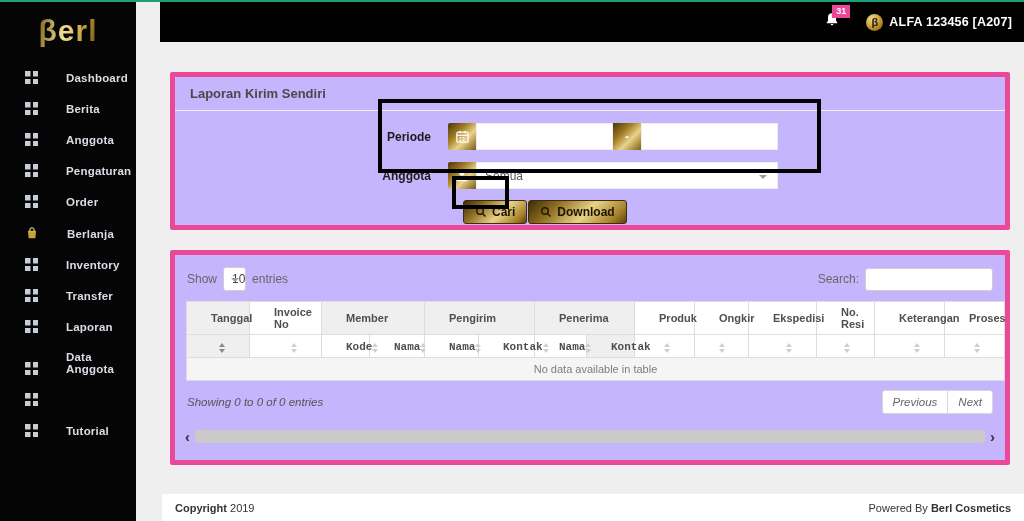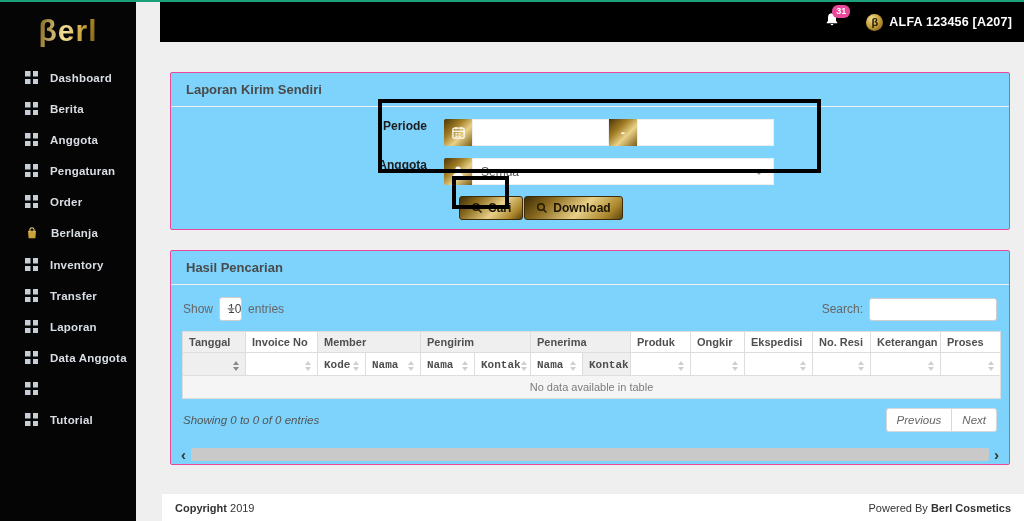--- a/index.html
+++ b/index.html
@@ -9,51 +9,51 @@
   
   .topline { position:absolute; top:0; left:0; width:1024px; height:2px; background:#1aa179; z-index:40; }
 
   
   .sidebar { position:absolute; top:2px; left:0; bottom:0; width:136px; background:#050505; z-index:20; }
   .logo { text-align:center; padding:12px 0 14px 0; }
   .logo-text { font-size:30px; font-weight:bold; letter-spacing:1px;
     background:linear-gradient(100deg,#7a5c16 0%,#f5e29a 45%,#c29a32 75%,#6b4f12 100%);
     -webkit-background-clip:text; background-clip:text; color:transparent; }
   .side-nav { display:flex; flex-direction:column; }
-  .side-item { display:flex; align-items:center; gap:12px; padding:9px 6px 9px 25px; cursor:pointer; }
+  .side-item { display:flex; align-items:flex-end; gap:28px; padding:9px 6px 9px 25px; cursor:pointer; }
   .side-label { color:#d9dee5; font-size:11.5px; font-weight:600; letter-spacing:.2px; }
   .grid-icon { width:13px; height:13px; flex:0 0 13px;
     background:
       linear-gradient(#c7ced6,#c7ced6), linear-gradient(#c7ced6,#c7ced6),
       linear-gradient(#c7ced6,#c7ced6), linear-gradient(#c7ced6,#c7ced6);
     background-size:5.5px 5.5px;
     background-position:0 0, 7.5px 0, 0 7.5px, 7.5px 7.5px;
     background-repeat:no-repeat; }
   .bag-icon { width:14px; height:14px; flex:0 0 14px; }
 
   
   .topbar { position:absolute; top:2px; left:160px; right:0; height:40px; background:#000;
     display:flex; align-items:center; justify-content:flex-end; padding-right:12px; z-index:10; }
   .bell-wrap { position:relative; margin-right:26px; cursor:pointer; }
   .badge { position:absolute; top:-7px; left:8px; background:#ec4899; color:#fff; font-size:9px;
-    font-weight:bold; padding:1px 4px; border-radius:6px; line-height:11px; }
+    font-weight:bold; padding:1px 4px; border-radius:0; line-height:11px; }
   .user { display:flex; align-items:center; gap:6px; cursor:pointer; }
   .avatar { width:17px; height:17px; border-radius:50%;
     background:radial-gradient(circle at 35% 30%,#f2dd95 0%,#caa23a 45%,#6b4f12 100%);
     color:#241a04; font-size:11px; font-weight:bold; display:flex; align-items:center; justify-content:center; }
   .username { color:#fff; font-size:12.5px; font-weight:bold; letter-spacing:.2px; }
 
   
-  .panel { position:absolute; left:170px; width:840px; background:#7dd3fc; border:1px solid #ec4899; border-radius:2px; }
+  .panel { position:absolute; left:170px; width:840px; background:#c4b5fd; border:5px solid #ec4899; border-radius:2px; }
   .panel-title { padding:9px 15px; font-size:13px; font-weight:600; color:#4a4a4a; border-bottom:1px solid #f0f0f0; }
   .panel-filter { top:72px; height:158px; }
   .panel-results { top:250px; height:215px; }
 
   
-  .form-row { display:flex; margin-top:12px; }
+  .form-row { display:flex; align-items:center; margin-top:12px; }
   .form-label { width:273px; text-align:right; padding-right:17px; font-size:12px; font-weight:bold; color:#1c1c1c; }
   .field-group { display:flex; align-items:stretch; width:330px; height:27px; }
   .gold-sq { width:28px; flex:0 0 28px; display:flex; align-items:center; justify-content:center;
     background:linear-gradient(135deg,#4a3608 0%,#a07c24 35%,#ead289 62%,#7a5c16 100%);
     border-radius:2px 0 0 2px; }
   .gold-sq.mid { border-radius:0; }
   .txt-input { flex:1; border:1px solid #eeeeee; background:#fff; height:27px; font-size:12px;
     padding:0 6px; color:#444; outline:none; min-width:0; }
   .select-box { flex:1; position:relative; border:1px solid #eeeeee; background:#fff; display:flex; align-items:center;
     padding:0 8px; font-size:12px; color:#555; cursor:pointer; }
@@ -70,21 +70,21 @@
   .show-group, .search-group { display:flex; align-items:center; gap:6px; font-size:12px; color:#666; }
   .mini-select { position:relative; width:23px; height:24px; border:1px solid #cfcfcf; border-radius:3px;
     background:#fff; display:flex; align-items:center; padding-left:8px; font-size:12px; color:#444; cursor:pointer; }
   .mini-select .caret { right:6px; top:10px; }
   .search-input { width:128px; height:23px; border:1px solid #cfcfcf; border-radius:3px; padding:0 6px;
     font-size:12px; color:#444; outline:none; background:#fff; }
 
   
   table.dt { border-collapse:collapse; table-layout:fixed; width:818px; margin:0 11px; }
   table.dt th { border:1px solid #dddddd; font-size:11px; font-weight:bold; color:#4f4f4f;
-    padding:4px 6px; text-align:left; background:#fff; vertical-align:middle; }
+    padding:4px 24px; text-align:left; background:#fff; vertical-align:middle; }
   table.dt th.shaded { background:#efefef; }
   .subcell { display:flex; align-items:flex-end; justify-content:space-between; min-height:14px;font-family:Liberation Mono, monospace; }
   .sort { display:inline-flex; flex-direction:column; gap:2px; }
   .sort i { display:block; width:0; height:0; border-left:3.5px solid transparent; border-right:3.5px solid transparent; }
   .sort .up { border-bottom:4px solid #cfcfcf; }
   .sort .down { border-top:4px solid #cfcfcf; }
   .sort.sorted .up { border-bottom-color:#8a8a8a; }
   .sort.sorted .down { border-top-color:#8a8a8a; }
   td.empty-cell { border:1px solid #dddddd; background:#f5f5f5; text-align:center;
     font-size:11px; color:#7d7d7d; padding:5px 0; }
@@ -241,21 +241,20 @@
             <circle cx="10" cy="10" r="6.5" fill="none" stroke="#241a04" stroke-width="3"></circle>
             <line x1="15" y1="15" x2="21" y2="21" stroke="#241a04" stroke-width="3"></line>
           </svg>
           <span>Download</span>
         </button>
       </div>
     </div>
   </section>
 
   <section class="panel panel-results">
-    <div class="panel-title">Hasil Pencarian</div>
     <div class="table-controls">
       <div class="show-group">
         <span>Show</span>
         <div class="mini-select">
           <span>10</span>
           <span class="caret"></span>
         </div>
         <span>entries</span>
       </div>
       <div class="search-group">

